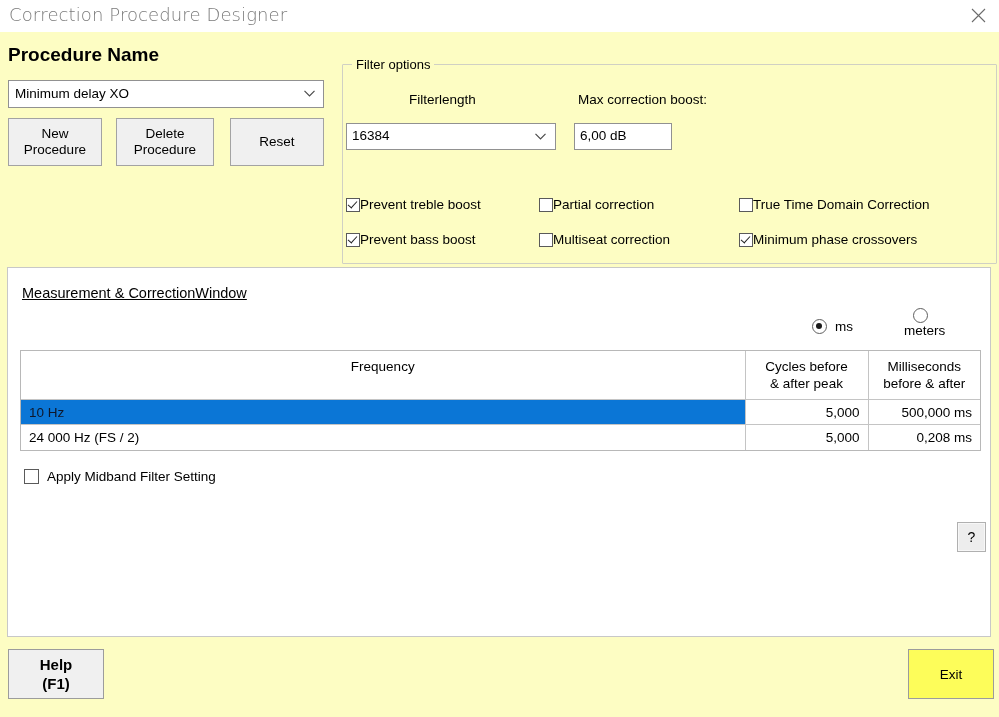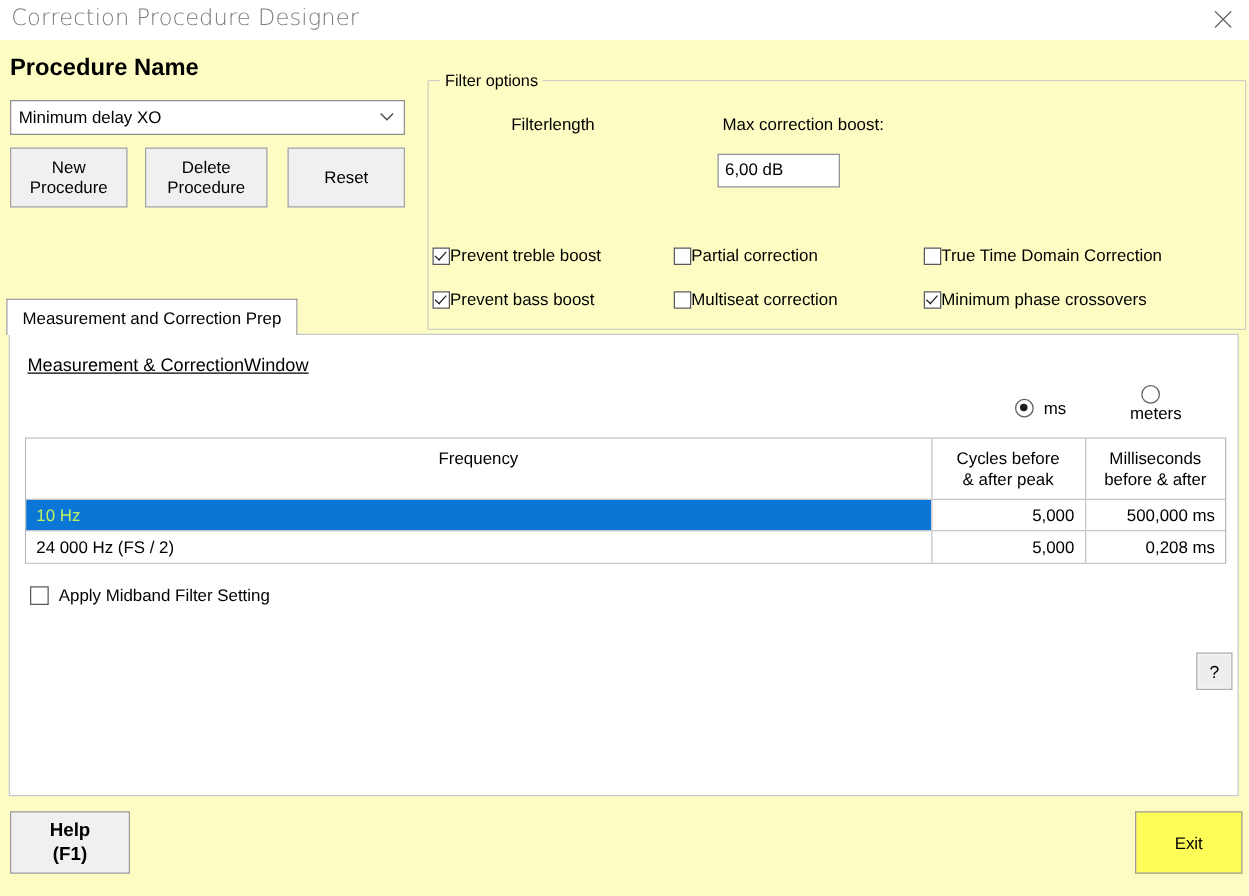--- a/index.html
+++ b/index.html
@@ -305,21 +305,21 @@
     height: 25px;
     border-top: 1px solid #c4c4c4;
     border-right: 1px solid #c4c4c4;
     box-sizing: border-box;
     background: #ffffff;
   }
   .tbl td:last-child { border-right: none; }
   .tbl td.num { text-align: right; }
   .tbl tr.selected td.freq {
     background: #0b76d6;
-    color: #bef264;
+    color: #0f172a;
   }
   .col-freq { width: 724px; }
   .col-cyc  { width: 123px; }
   .col-ms   { width: 112px; }
 
   .apply-cb {
     position: absolute;
     left: 16px; top: 201px;
   }
   .apply-cb .cb-box { width: 15px; height: 15px; }
@@ -401,20 +401,28 @@
   <div class="btn btn-delete">Delete
 Procedure</div>
   <div class="btn btn-reset">Reset</div>
 
   <div class="group-box"></div>
   <div class="group-legend">Filter options</div>
 
   <div class="lbl-filterlength">Filterlength</div>
   <div class="lbl-maxboost">Max correction boost:</div>
 
+  <div class="fl-combo">
+    <span class="val">16384</span>
+    <span class="chev">
+      <svg class="chev-glyph" viewBox="0 0 11 7">
+          <path d="M0.5 0.8 L5.5 5.8 L10.5 0.8" stroke="#4a4a4a" stroke-width="1.2" fill="none"></path>
+        </svg>
+    </span>
+  </div>
 
   <div class="boost-field">
     <span class="val">6,00 dB</span>
   </div>
 
   <label class="cb cb1">
     <span class="cb-box checked"></span>
     <span class="cb-label">Prevent treble boost</span>
   </label>
   <label class="cb cb2">
@@ -431,21 +439,20 @@
   </label>
   <label class="cb cb5">
     <span class="cb-box"></span>
     <span class="cb-label">True Time Domain Correction</span>
   </label>
   <label class="cb cb6">
     <span class="cb-box checked"></span>
     <span class="cb-label">Minimum phase crossovers</span>
   </label>
 
-  <div class="tab">Measurement and Correction Prep</div>
 
   <div class="panel">
 
     <div class="panel-title">Measurement &amp; CorrectionWindow</div>
 
     <label class="radio-wrap radio-ms">
       <span class="radio-circle sel"></span>
       <span class="radio-label">ms</span>
     </label>
     <label class="radio-wrap radio-meters">

